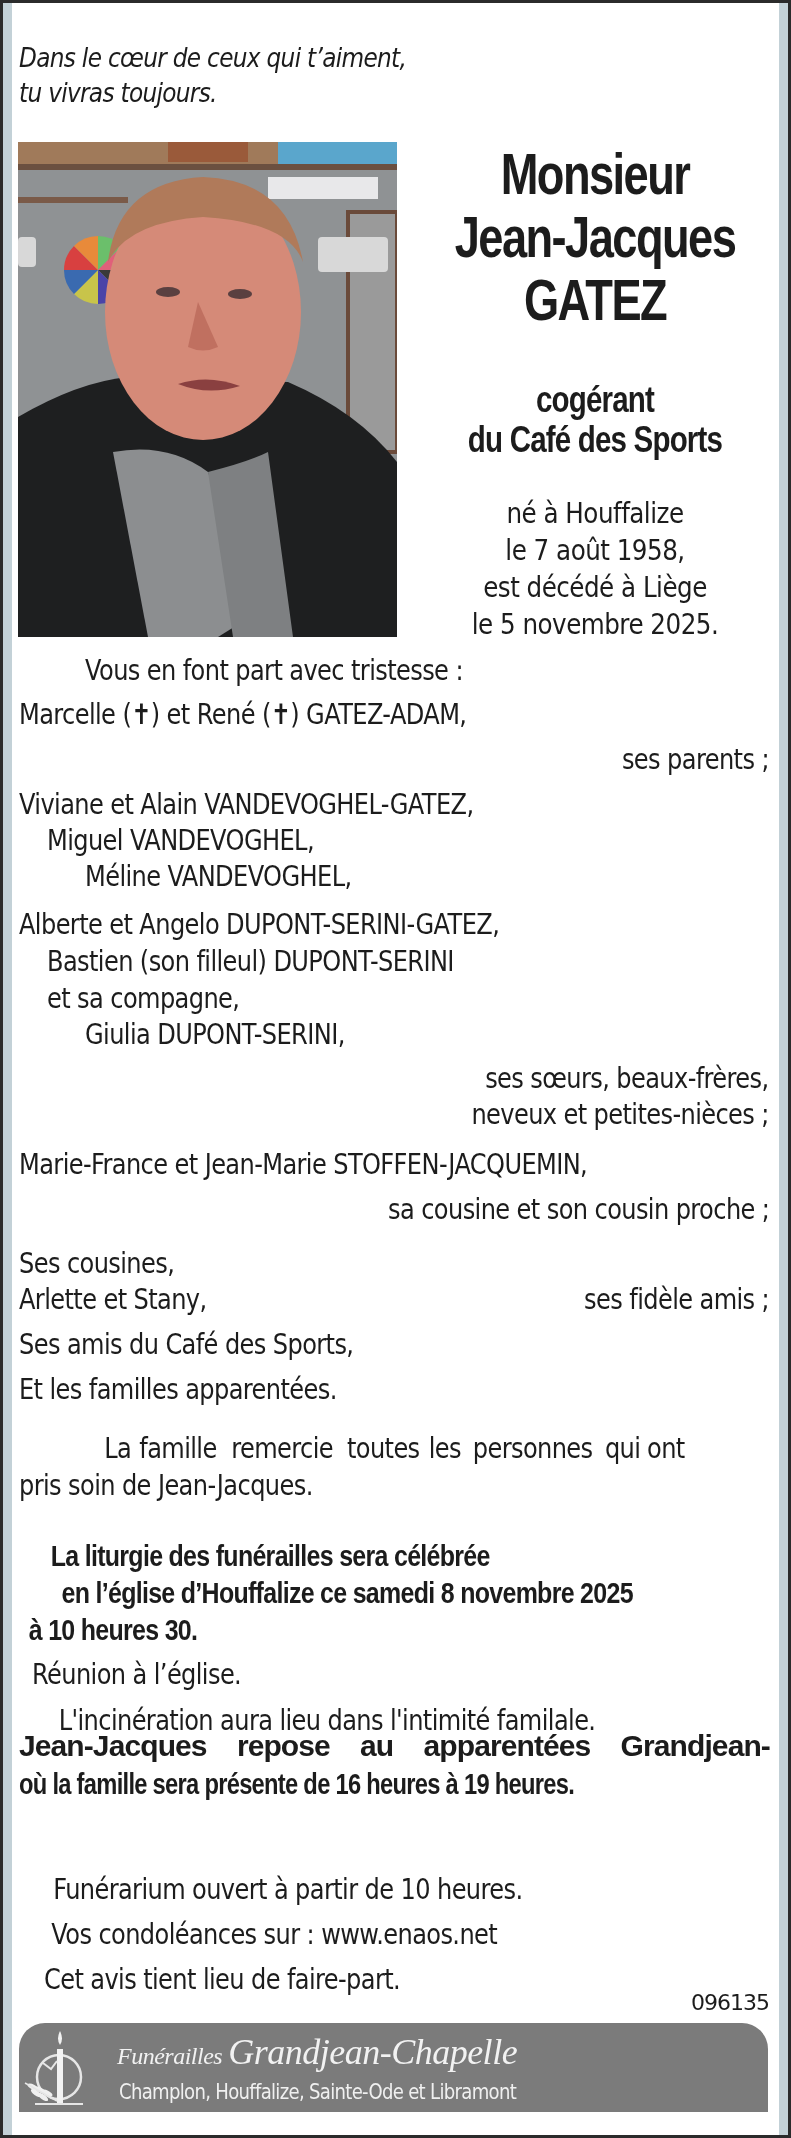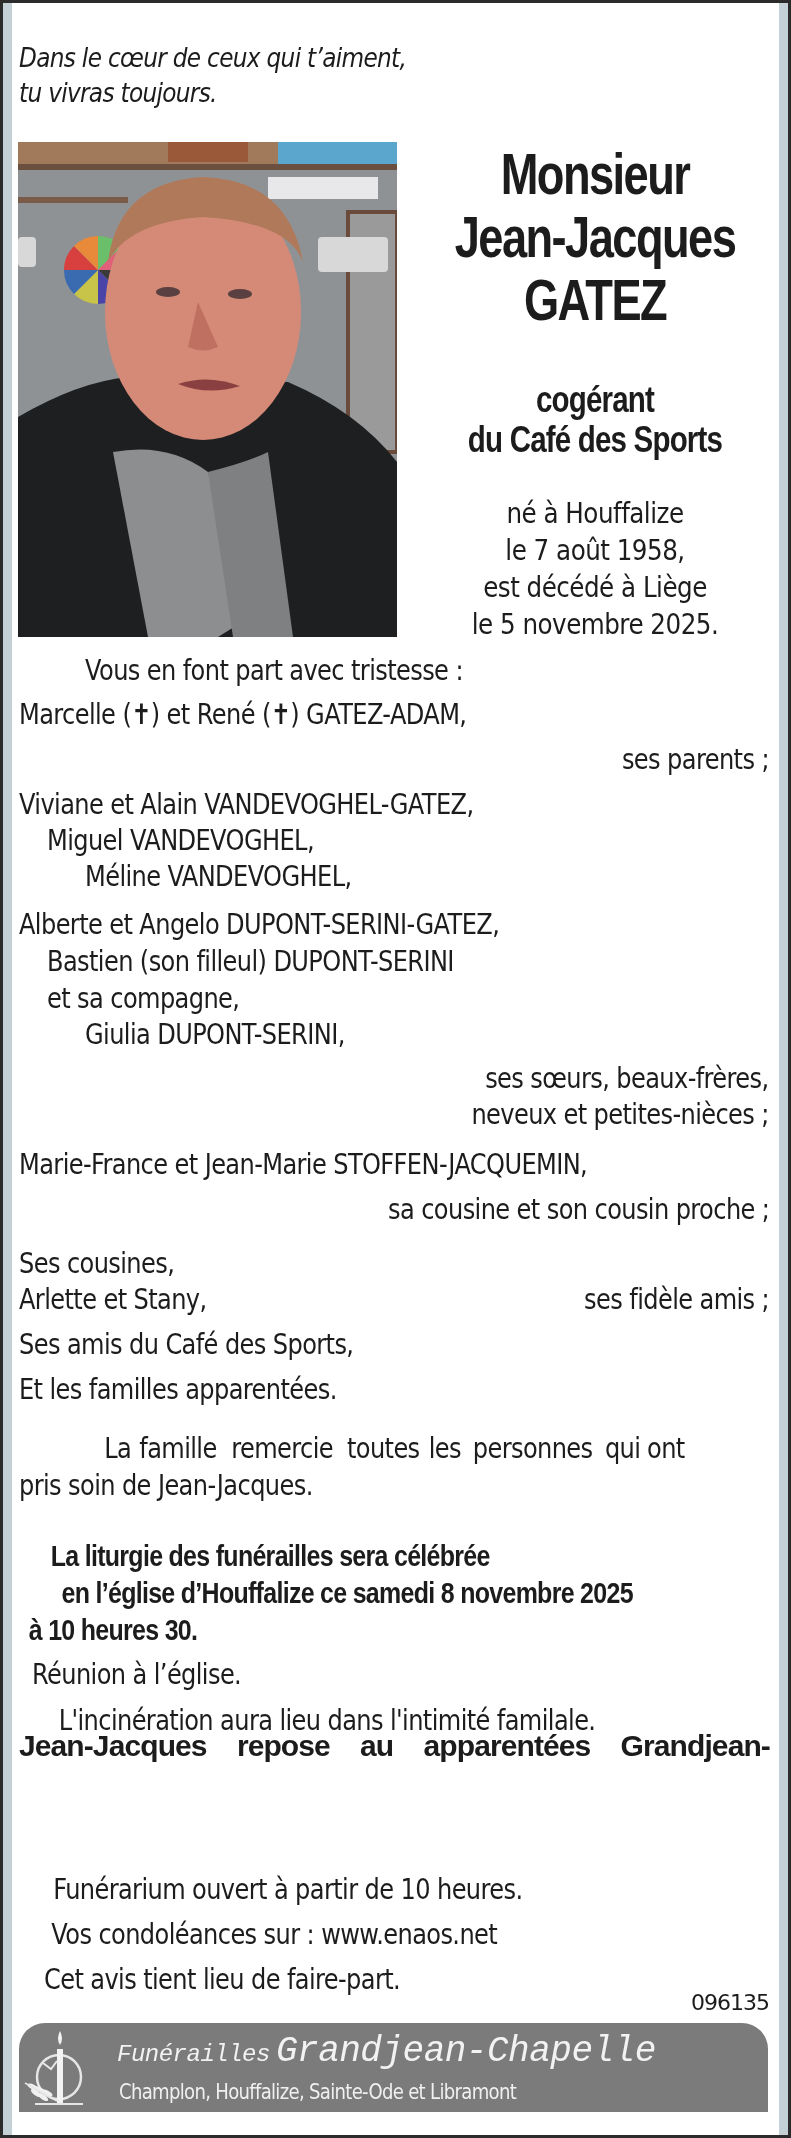--- a/index.html
+++ b/index.html
@@ -78,21 +78,21 @@
 
     .ref { position: absolute; right: 22px; top: 1990px; font-family: "DejaVu Sans", sans-serif; font-size: 22px; letter-spacing: -1px; }
 
     .banner {
       position: absolute; left: 19px; top: 2023px; width: 749px; height: 89px;
       background: #7b7b7b; border-radius: 26px 26px 0 0;
     }
     .banner-logo { position: absolute; left: 4px; top: 6px; width: 64px; height: 80px; }
     .banner-title {
       position: absolute; left: 98px; top: 8px; color: #f2f2f2; white-space: nowrap;
-      font-family: Liberation Mono, monospace; font-style: italic;
+      font-family: Liberation Serif, serif; font-style: italic;
     }
     .banner-title .small { font-size: 24px; letter-spacing: -0.5px; }
     .banner-title .big { font-size: 36px; letter-spacing: -0.5px; margin-left: 6px; }
     .banner-sub {
       position: absolute; left: 100px; top: 57px; color: #f0f0f0; white-space: nowrap;
       font-family: "DejaVu Sans", sans-serif; font-size: 21px; letter-spacing: -0.8px;
       transform: scaleX(0.86); transform-origin: left top;
     }
     .phone-box {
       position: absolute; right: 0; top: 48px; width: 205px; height: 41px;
@@ -219,20 +219,23 @@
 </div>
 
 <div class="justify-bold" style="top:1727px;">
   <div class="jrow">
     <span>Jean-Jacques</span>
     <span>repose</span>
     <span>au</span>
     <span>apparentées</span>
     <span>Grandjean-</span>
   </div>
+  <div>
+    <span class="cond" style="white-space:nowrap; transform:scaleX(0.79);">où la famille sera présente de 16 heures à 19 heures.</span>
+  </div>
 </div>
 
 <div class="body-text">
   <div class="line-c abs" style="top:1855px;"><span class="cond-c">Funérarium ouvert à partir de 10 heures.</span></div>
   <div class="line-c abs" style="top:1900px;"><span class="cond-c">Vos condoléances sur : www.enaos.net</span></div>
   <div class="line-c abs" style="top:1945px;"><span class="cond-c">Cet avis tient lieu de faire-part.</span></div>
 </div>
 
 <div class="ref">096135</div>
 

